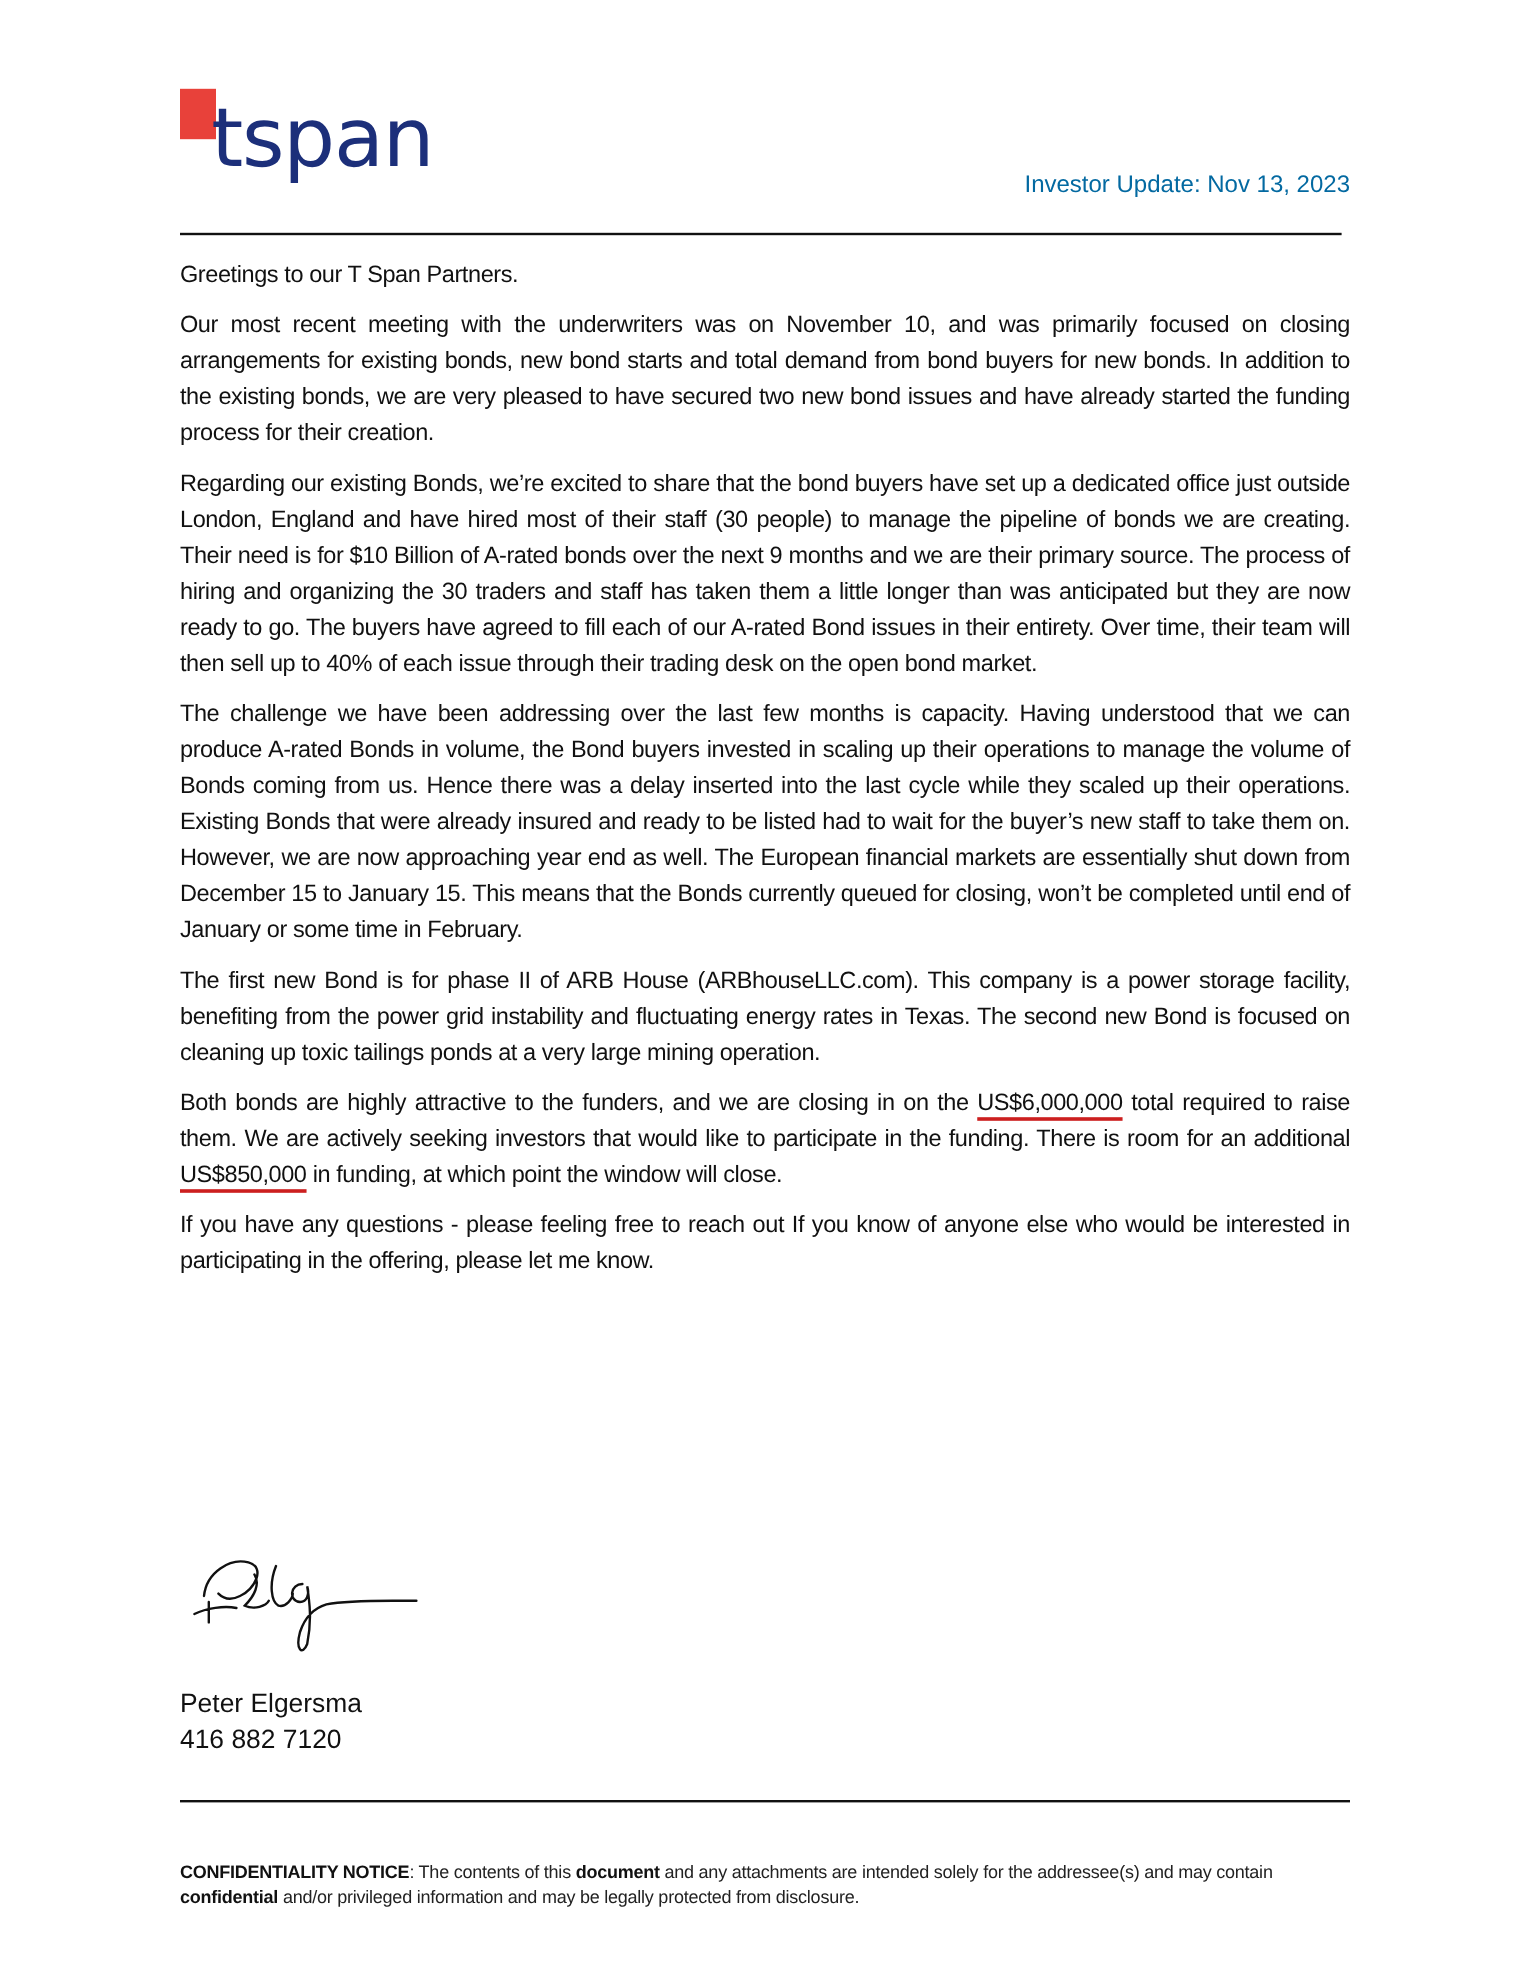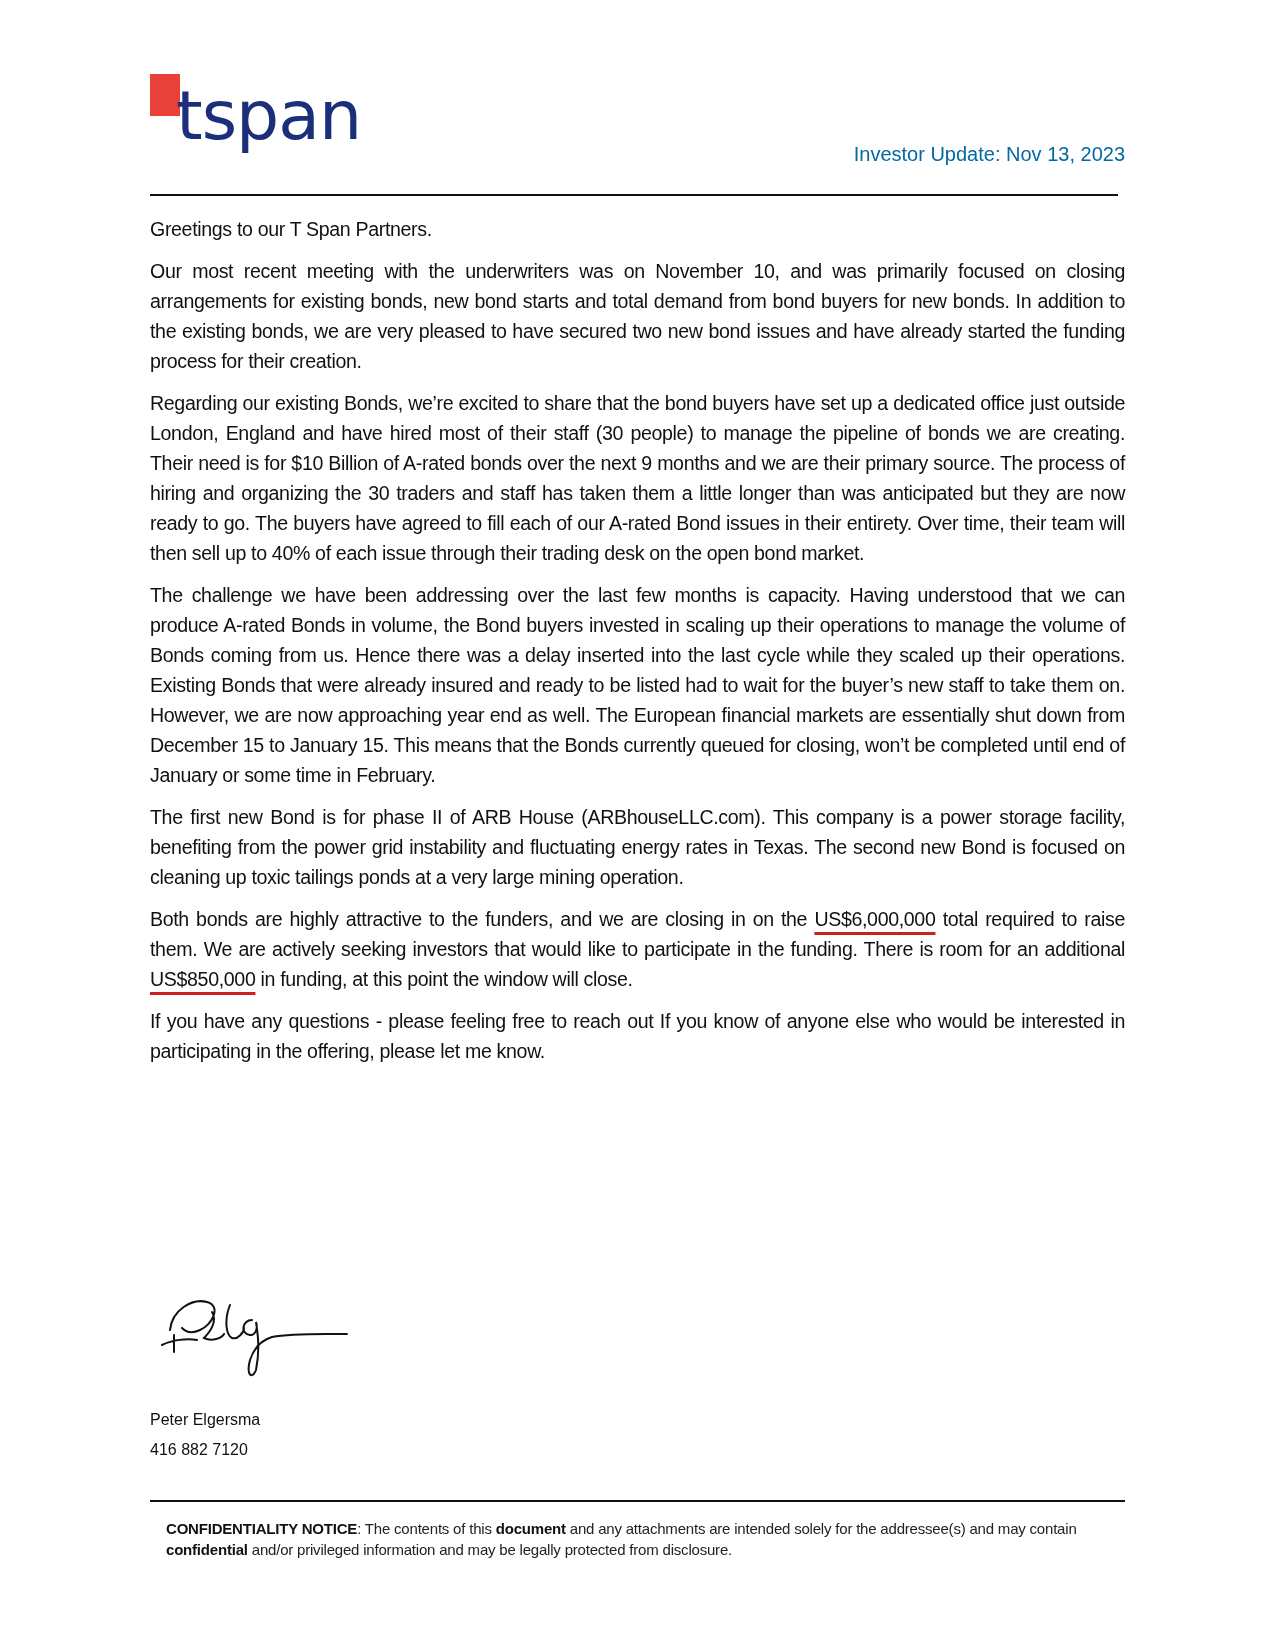--- a/index.html
+++ b/index.html
@@ -14,44 +14,44 @@
   .divider.top { top: 194px; }
   .divider.bottom { top: 1500px; width: 975px; }
   .content { position: absolute; left: 150px; top: 214px; width: 975px; font-size: 19.6px;
              line-height: 30px; text-align: justify; letter-spacing: -0.35px;
              font-family: "Liberation Sans Narrow", "Liberation Sans", sans-serif; }
   .content p { margin: 0 0 12px 0; }
   .content p.greeting { }
   .money { text-decoration: underline; text-decoration-color: #cc1f1f; text-decoration-thickness: 3px;
            text-underline-offset: 6px; }
   .signature { position: absolute; left: 152px; top: 1290px; width: 200px; height: 100px; }
-  .sig-block { position: absolute; left: 150px; top: 1405px; font-size: 16px; line-height: 30px; }
-  .footer { position: absolute; left: 150px; top: 1518px; width: 975px; font-size: 15px; line-height: 21px;
-            color: #222; letter-spacing: -0.2px; margin-left: 16px; }
+  .sig-block { position: absolute; left: 150px; top: 1405px; font-size: 22px; line-height: 30px; }
+  .footer { position: absolute; left: 150px; top: 1550px; width: 975px; font-size: 15px; line-height: 21px;
+            color: #222; letter-spacing: -0.2px; }
   .footer b { color: #111; }
 </style>
 </head>
 <body>
 
 <div class="logo">
   <div class="logo-square"></div>
   <div class="logo-text">tspan</div>
 </div>
 
 <div class="date-line">Investor Update:  Nov 13, 2023</div>
 
 <div class="divider top"></div>
 
 <div class="content">
   <p class="greeting">Greetings to our T Span Partners.</p>
   <p>Our most recent meeting with the underwriters was on November 10, and was primarily focused on closing arrangements for existing bonds, new bond starts and total demand from bond buyers for new bonds. In addition to the existing bonds, we are very pleased to have secured two new bond issues and have already started the funding process for their creation.</p>
   <p>Regarding our existing Bonds, we’re excited to share that the bond buyers have set up a dedicated office just outside London, England and have hired most of their staff (30 people) to manage the pipeline of bonds we are creating. Their need is for $10 Billion of A-rated bonds over the next 9 months and we are their primary source.  The process of hiring and organizing the 30 traders and staff has taken them a little longer than was anticipated but they are now ready to go.  The buyers have agreed to fill each of our A-rated Bond issues in their entirety.  Over time, their team will then sell up to 40% of each issue through their trading desk on the open bond market.</p>
   <p>The challenge we have been addressing over the last few months is capacity. Having understood that we can produce A-rated Bonds in volume, the Bond buyers invested in scaling up their operations to manage the volume of Bonds coming from us. Hence there was a delay inserted into the last cycle while they scaled up their operations. Existing Bonds that were already insured and ready to be listed had to wait for the buyer’s new staff to take them on. However, we are now approaching year end as well. The European financial markets are essentially shut down from December 15 to January 15. This means that the Bonds currently queued for closing, won’t be completed until end of January or some time in February.</p>
   <p>The first new Bond is for phase II of ARB House (ARBhouseLLC.com).  This company is a power storage facility, benefiting from the power grid instability and fluctuating energy rates in Texas. The second new Bond is focused on cleaning up toxic tailings ponds at a very large mining operation.</p>
-  <p><span>Both bonds are highly attractive to the funders, and we are closing in on the </span><span class="money">US$6,000,000</span><span> total required to raise them. We are actively seeking investors that would like to participate in the funding. There is room for an additional </span><span class="money">US$850,000</span><span> in funding, at this point the window will close.</span></p>
+  <p><span>Both bonds are highly attractive to the funders, and we are closing in on the </span><span class="money">US$6,000,000</span><span> total required to raise them. We are actively seeking investors that would like to participate in the funding. There is room for an additional </span><span class="money">US$850,000</span><span> in funding, at which point the window will close.</span></p>
   <p>If you have any questions - please feeling free to reach out   If you know of anyone else who would be interested in participating in the offering, please let me know.</p>
 </div>
 
 <svg class="signature" viewBox="0 0 200 100">
   <path d="M10 55 C 20 50, 35 48, 45 50 M 18 40 C 20 20, 40 8, 55 12 C 70 16, 60 35, 48 40 C 40 44, 34 42, 30 38 M 22 45 L 22 62 M 60 22 C 65 30, 60 40, 52 48 C 60 52, 70 48, 72 44 M 78 15 C 72 30, 74 45, 80 48 C 86 50, 92 42, 92 38 M 100 30 C 90 30, 88 44, 98 45 C 104 45, 106 38, 104 32 C 106 45, 108 60, 104 80 C 100 90, 94 85, 98 70 C 102 58, 110 50, 120 47 C 140 43, 170 44, 195 44" fill="none" stroke="#111" stroke-width="2" stroke-linecap="round"></path>
 </svg>
 
 <div class="sig-block">
   <div>Peter Elgersma</div>
   <div>416 882 7120</div>

